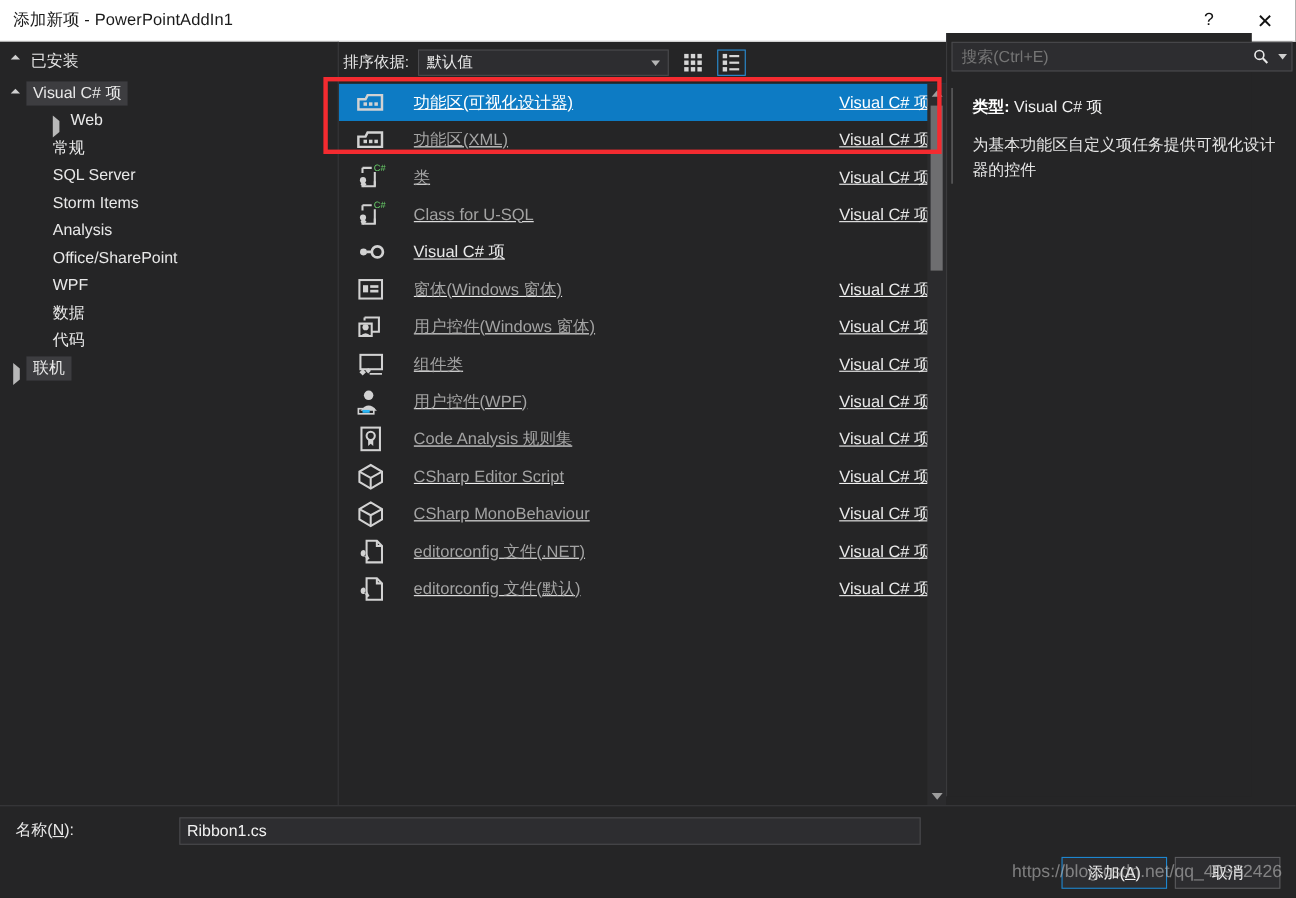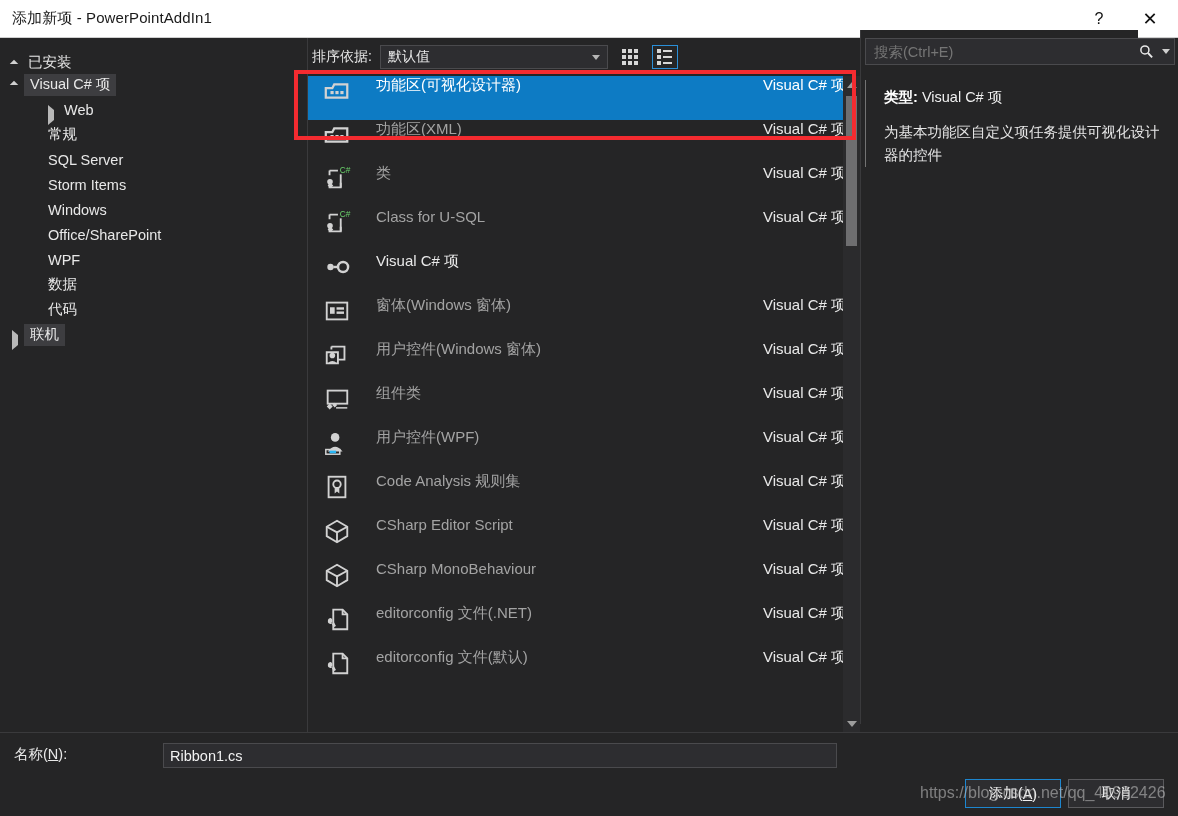--- a/index.html
+++ b/index.html
@@ -51,21 +51,21 @@
   
   .sidebar {
     position: absolute; left: 0; top: 38px;
     width: 308px; height: 694px;
     background: #252526;
     border-right: 1px solid #3a3a3c;
     padding-top: 8px;
     overflow: hidden;
   }
   .tree-head {
-    display: flex; align-items: flex-end;
+    display: flex; align-items: flex-start;
     height: 26px; padding-left: 8px;
     font-size: 14.5px; color: #e6e6e6;
   }
   .tri {
     width: 16px; height: 16px; position: relative; flex: 0 0 16px;
   }
   .tri.open::before {
     content: ""; position: absolute; left: 3px; top: 5px;
     border-left: 6px solid transparent;
     border-top: 6px solid #d0d0d0;
@@ -151,23 +151,23 @@
   
   .list-wrap {
     position: absolute; left: 308px; top: 76px;
     width: 552px; height: 656px;
     overflow: hidden;
     background: #252526;
   }
   .list-inner { position: relative; }
   .item-row {
     position: relative;
-    height: 44px;
-    display: flex; align-items: flex-start;
-    padding-left: 12px; padding-right: 14px;
+    height: 34px;
+    display: flex; align-items: center;
+    padding-left: 12px; padding-right: 14px; text-decoration: underline;
   }
   .item-row.selected { background: #0d7bc4; }
   .item-ico {
     width: 34px; height: 30px; flex: 0 0 34px;
     margin-right: 22px;
     display: flex; align-items: center; justify-content: center;
   }
   .item-title {
     flex: 1 1 auto;
     font-size: 15px; color: #a3a3a3;
@@ -341,21 +341,21 @@
         <div class="tree-node child">
           <span class="node-text">常规</span>
         </div>
         <div class="tree-node child">
           <span class="node-text">SQL Server</span>
         </div>
         <div class="tree-node child">
           <span class="node-text">Storm Items</span>
         </div>
         <div class="tree-node child">
-          <span class="node-text">Windows</span>
+          <span class="node-text">Analysis</span>
         </div>
         <div class="tree-node child">
           <span class="node-text">Office/SharePoint</span>
         </div>
         <div class="tree-node child">
           <span class="node-text">WPF</span>
         </div>
         <div class="tree-node child">
           <span class="node-text">数据</span>
         </div>

